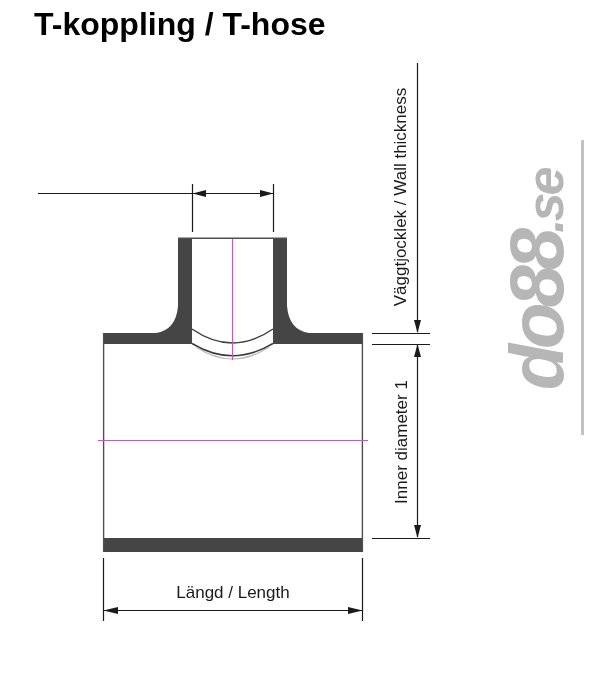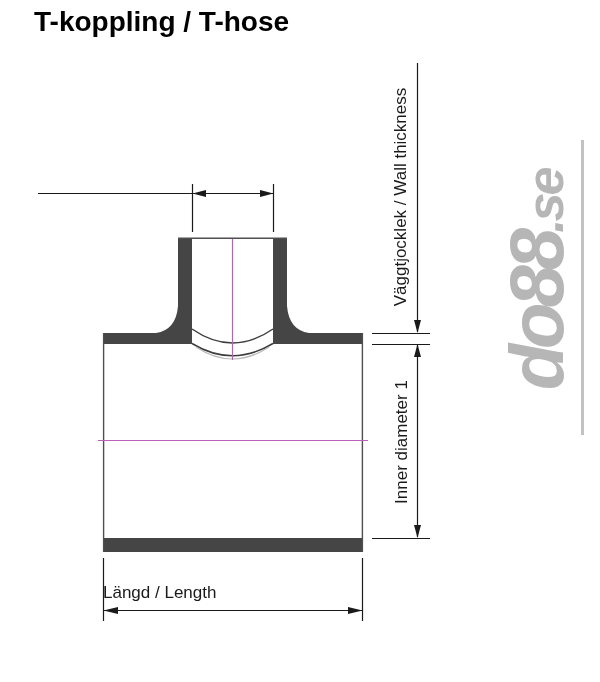--- a/index.html
+++ b/index.html
@@ -6,35 +6,35 @@
   .canvas{
     position:relative;
     width:600px;height:682px;
     background:#ffffff;
     overflow:hidden;
     font-family:"Liberation Sans", sans-serif;
     color:#1a1a1a;
   }
   .title{
     position:absolute;left:34px;top:6px;
-    font-size:28px;font-weight:bold;color:#000;
+    font-size:32px;font-weight:bold;color:#000;
     letter-spacing:0px;white-space:nowrap;
   }
   .dwg{position:absolute;left:0;top:0;}
   .label{
     position:absolute;font-size:17px;color:#1a1a1a;white-space:nowrap;
   }
   .label.rot{
     transform:rotate(-90deg);
     text-align:center;
   }
   .lbl-id2{left:43px;top:170px;}
   .lbl-wt{left:262px;top:186px;width:280px;height:22px;}
   .lbl-id1{left:323px;top:431px;width:160px;height:22px;}
-  .lbl-len{left:103px;top:583px;width:260px;text-align:left;}
+  .lbl-len{left:103px;top:583px;width:260px;text-align:center;}
   .watermark{
     position:absolute;left:389px;top:230px;width:320px;height:100px;
     transform:rotate(-90deg);
     display:flex;align-items:baseline;justify-content:center;
     color:#b6b6b6;
     font-style:italic;font-weight:bold;
     pointer-events:none;
   }
   .watermark .main{font-size:76px;letter-spacing:-5px;line-height:1;}
   .watermark .suffix{font-size:52px;letter-spacing:-3px;line-height:1;}

